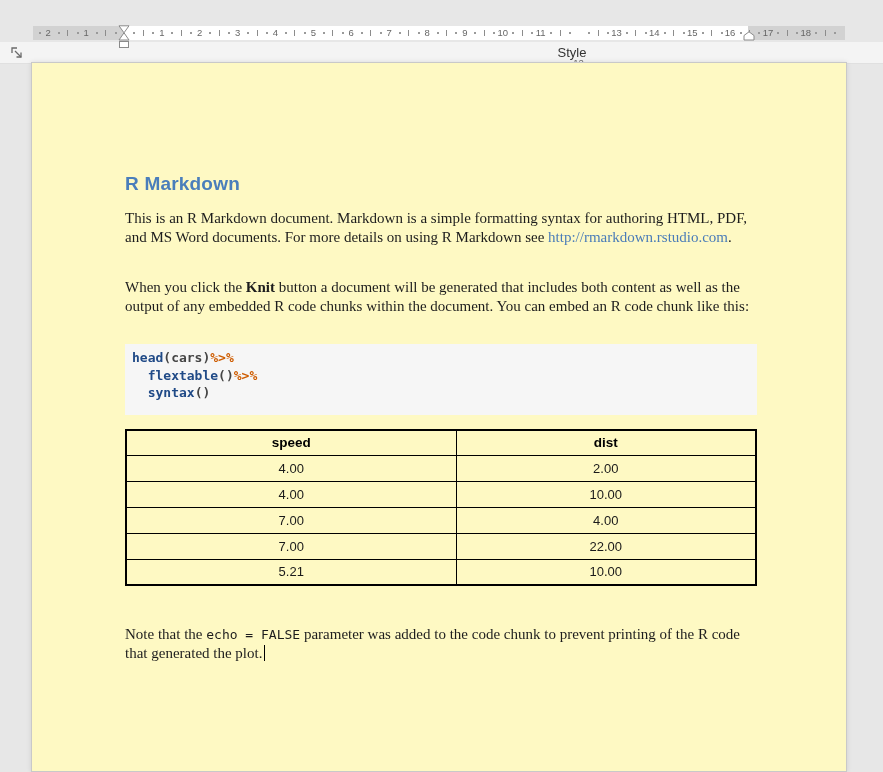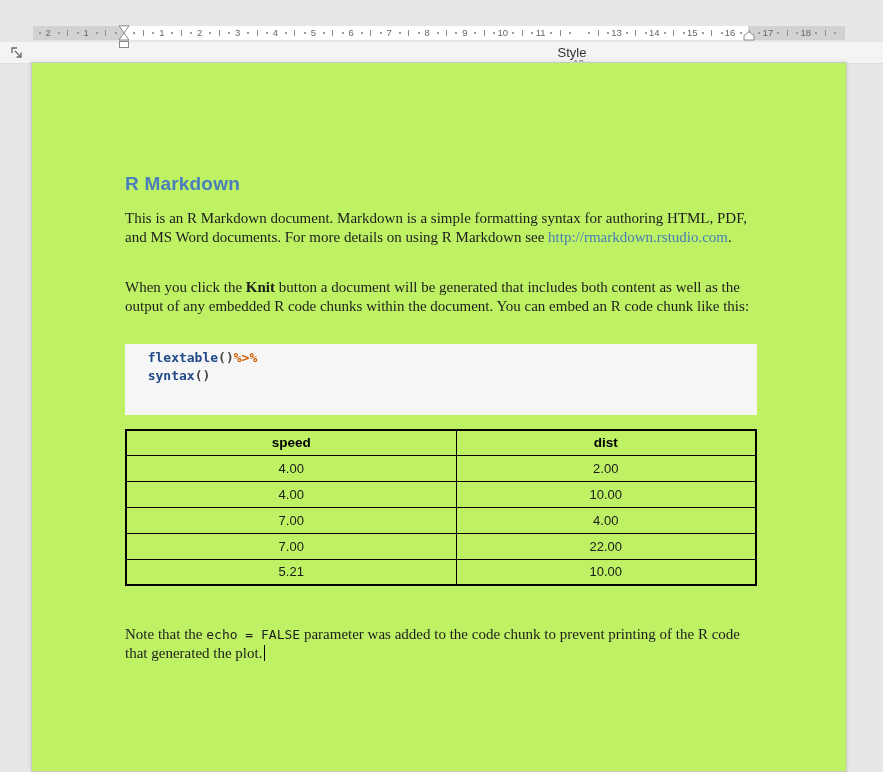--- a/index.html
+++ b/index.html
@@ -21,21 +21,21 @@
   .seg-text { background:#ffffff; }
   .ruler-num { position:absolute; top:4px; height:14px; line-height:14px;
     width:16px; margin-left:-8px; text-align:center;
     font-size:9.5px; color:#666; }
   .ruler-half { position:absolute; top:8px; width:1px; height:6px; background:#8c8c8c; }
   .ruler-dot { position:absolute; top:10px; width:2px; height:2px; background:#9a9a9a; }
   .indent-marker { position:absolute; cursor:pointer; }
 
   
   .page { position:absolute; left:31px; top:62px; width:816px; height:710px;
-    background:#bef264; border:1px solid #c9c9c9;
+    background:#fef9c3; border:1px solid #c9c9c9;
     box-shadow:0 0 5px rgba(0,0,0,0.10); }
   .content-block { position:absolute; left:93px; width:632px; }
 
   .doc-heading { top:110px; font-size:19px; font-weight:bold;
     color:var(--heading-color,#4a7ebb); letter-spacing:0.2px; }
 
   .doc-para { font-family:"Liberation Serif", serif; font-size:15px;
     line-height:19.4px; color:#1d1d1d; }
   .p-intro { top:146px; }
   .p-knit  { top:215px; }
@@ -178,20 +178,21 @@
 
 <div class="page">
 
   <h1 class="content-block doc-heading">R Markdown</h1>
 
   <p class="content-block doc-para p-intro"><span>This is an R Markdown document. Markdown is a simple formatting syntax for authoring HTML, PDF, and MS Word documents. For more details on using R Markdown see </span><a class="rt-link">http://rmarkdown.rstudio.com</a><span>.</span></p>
 
   <p class="content-block doc-para p-knit"><span>When you click the </span><span class="rt-b">Knit</span><span> button a document will be generated that includes both content as well as the output of any embedded R code chunks within the document. You can embed an R code chunk like this:</span></p>
 
   <div class="content-block code-block">
+    <div class="code-line"><span class="rt-fu">head</span><span>(cars)</span><span class="rt-op">%&gt;%</span></div>
     <div class="code-line"><span>  </span><span class="rt-fu">flextable</span><span>()</span><span class="rt-op">%&gt;%</span></div>
     <div class="code-line"><span>  </span><span class="rt-fu">syntax</span><span>()</span></div>
   </div>
 
   <table class="content-block doc-table" id="doc-table">
     <thead>
         <tr id="doc-table-head">
           <th class="col-speed">speed</th>
           <th class="col-dist">dist</th>
         </tr>

